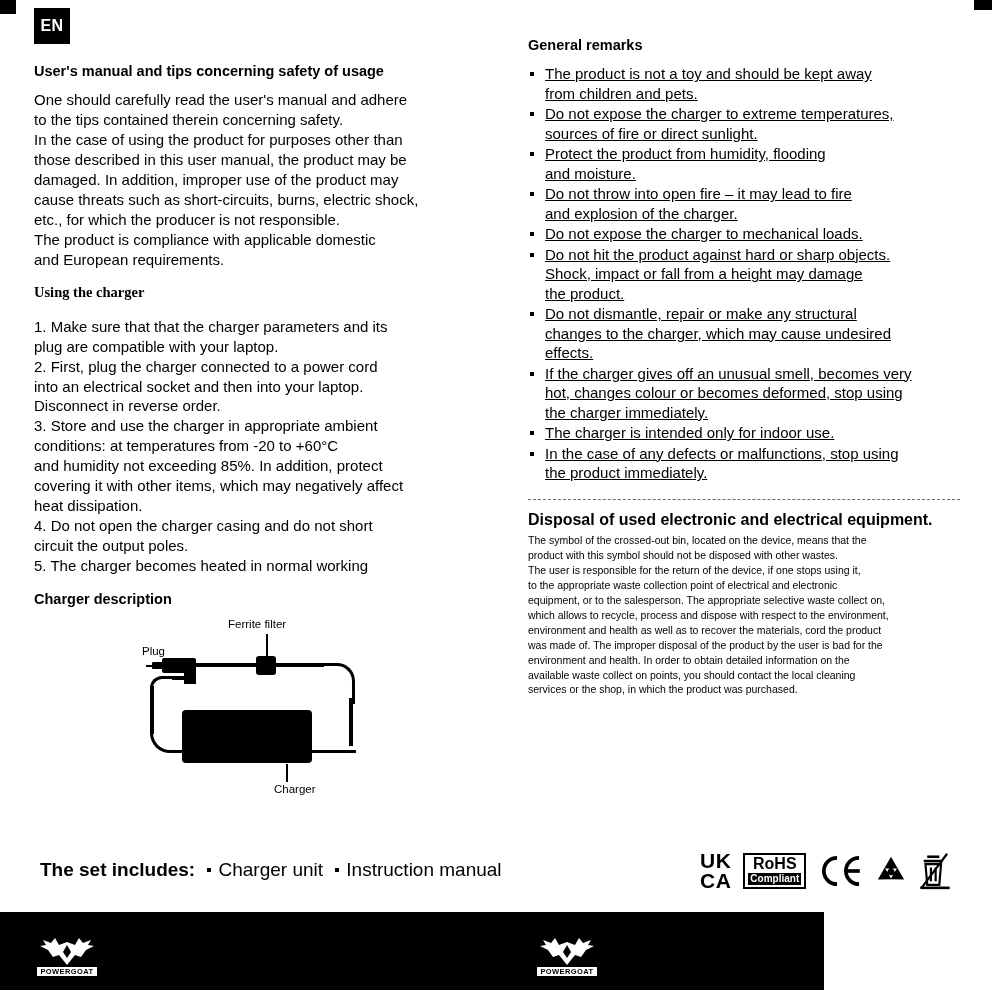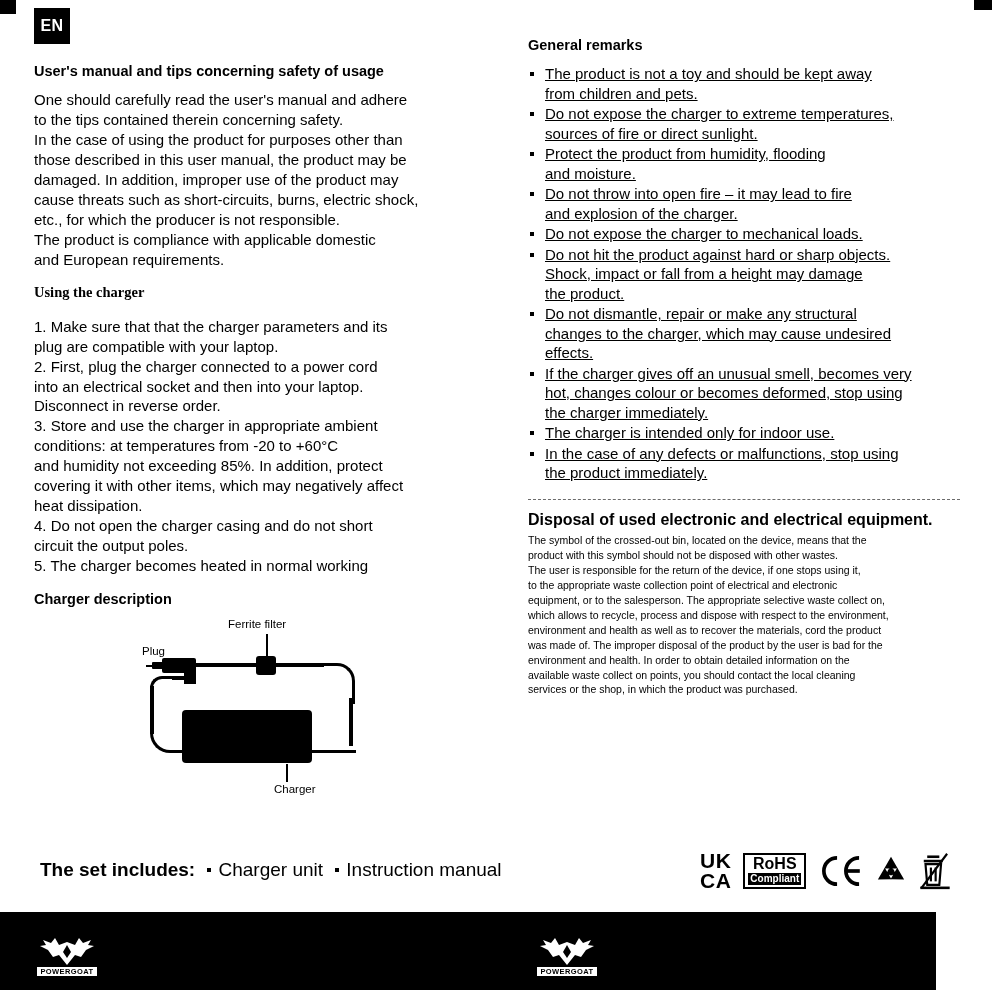--- a/index.html
+++ b/index.html
@@ -232,21 +232,21 @@
   }
   .ce { width: 44px; height: 34px; }
   .recycle { width: 34px; height: 32px; }
   .wee { width: 30px; height: 38px; }
 
   
   .band {
     position: absolute;
     left: 0;
     bottom: 0;
-    width: 936px;
+    width: 824px;
     height: 78px;
     background: #000;
   }
   .logo {
     position: absolute;
     top: 14px;
     width: 86px;
     height: 50px;
     color: #fff;
     display: flex;

